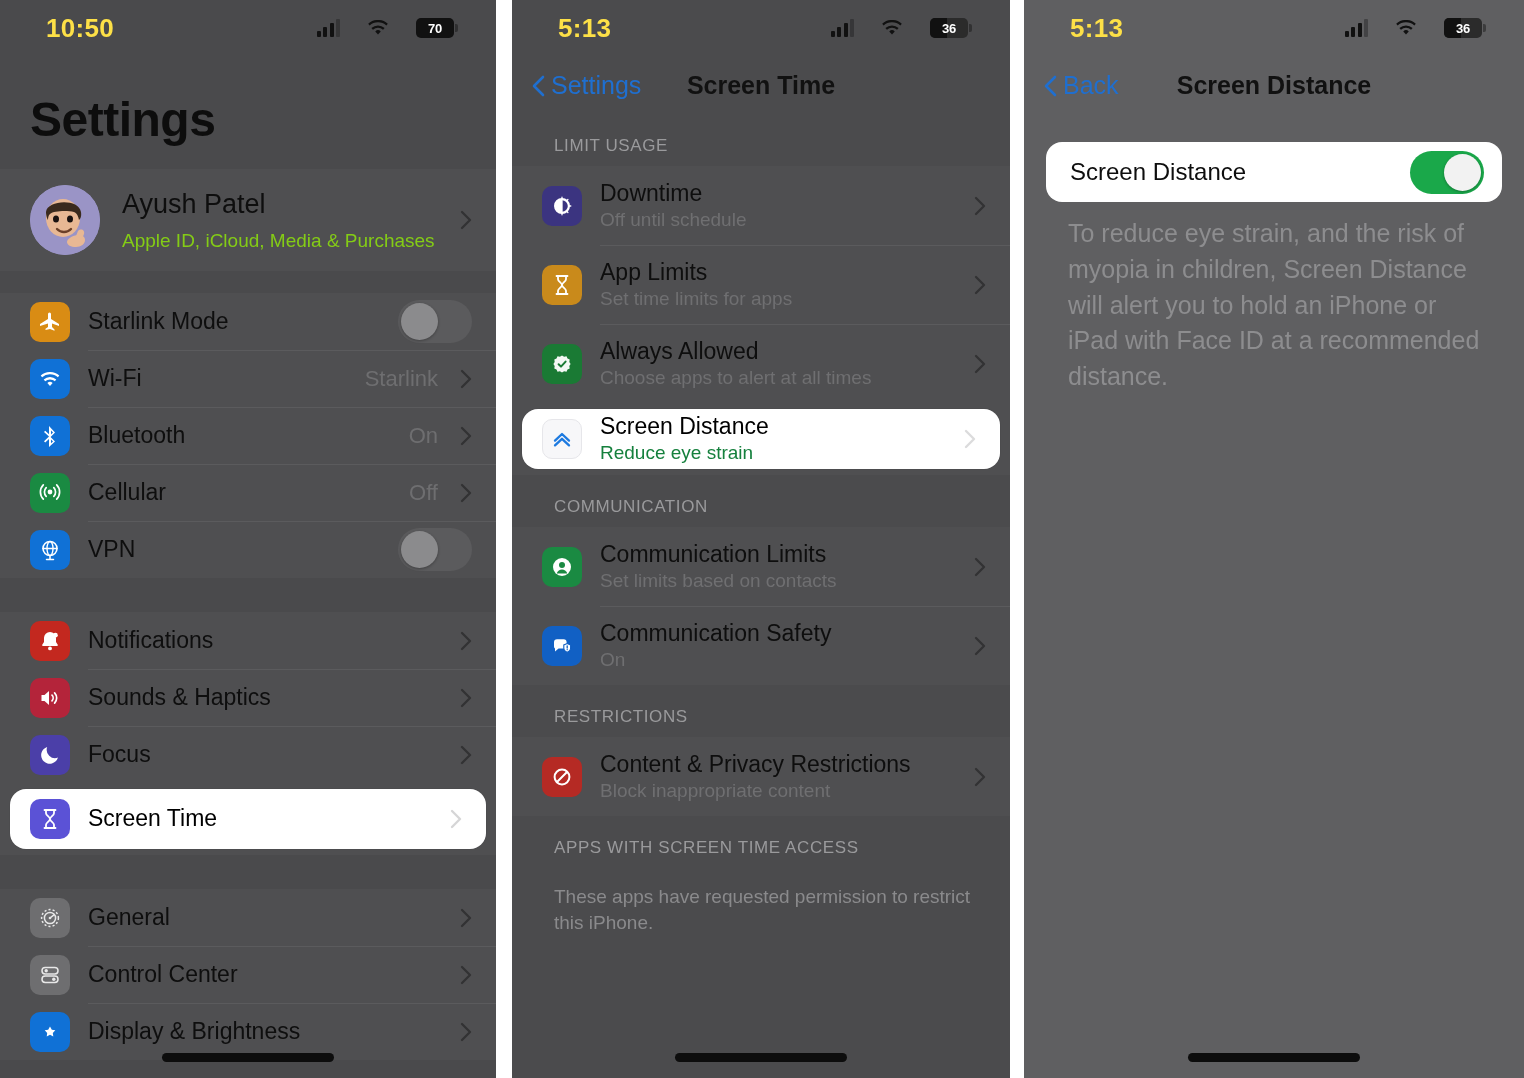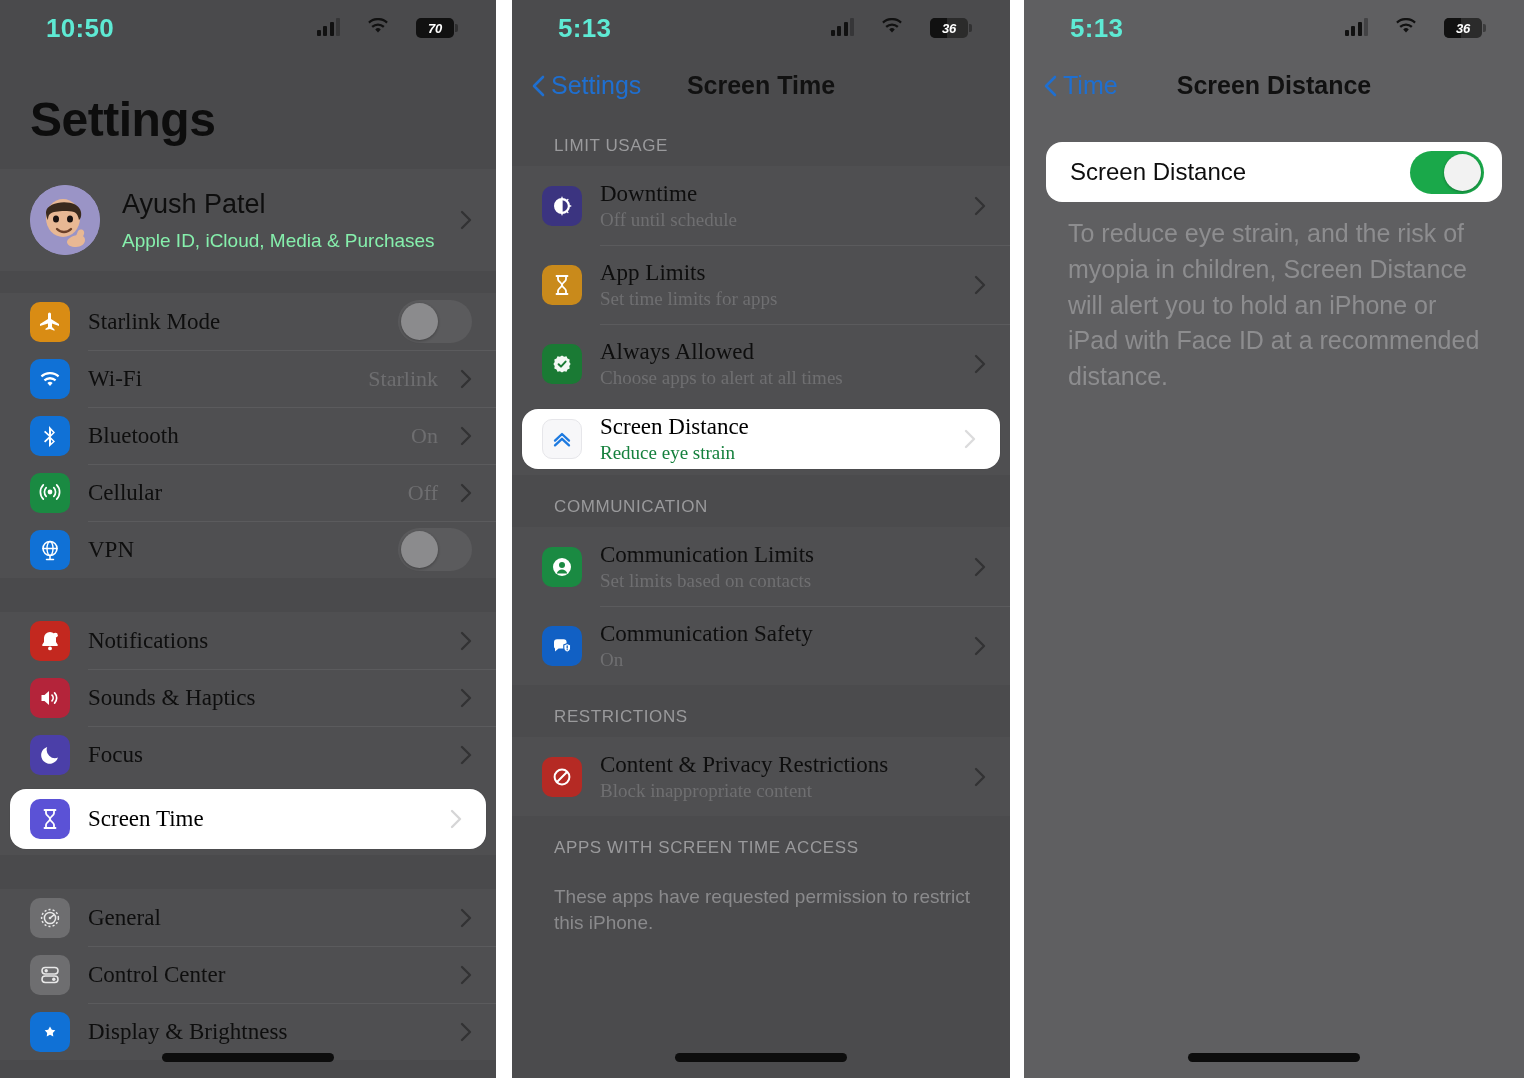--- a/index.html
+++ b/index.html
@@ -18,22 +18,22 @@
   #panel2 { width:498px; background:#4b4b4d; }
   .gap2  { width:14px; background:#ffffff; height:1078px; }
   #panel3 { width:500px; background:#5f5f61; }
 
   
   .statusbar {
     position:relative; height:56px;
     display:flex; align-items:center; justify-content:space-between;
     padding:0 42px 0 46px;
   }
-  .sb-time { font-size:26px; font-weight:700; color:#5eead4; letter-spacing:.3px; }
-  .sb-right { display:flex; align-items:flex-start; gap:27px;font-style:italic; }
+  .sb-time { font-size:26px; font-weight:700; color:#fde047; letter-spacing:.3px; }
+  .sb-right { display:flex; align-items:center; gap:27px; }
   .bars { display:flex; align-items:flex-end; gap:2.5px; height:18px; }
   .bars i { display:block; width:4px; background:#111; border-radius:1px; }
   .bars i:nth-child(1){ height:6px; }
   .bars i:nth-child(2){ height:10px; }
   .bars i:nth-child(3){ height:14px; }
   .bars i:nth-child(4){ height:18px; opacity:.35; }
   .wifi { width:22px; height:17px; position:relative; }
   .wifi svg { display:block; }
   .batt {
     position:relative; width:38px; height:20px; border-radius:5px;
@@ -68,21 +68,21 @@
   .big-title { font-size:48px; font-weight:800; color:#0d0d0d; padding:36px 30px 22px 30px; letter-spacing:-.5px; }
 
   
   .group { background:#4f4f51; margin:0 0 0 0; }
   .sec-header {
     font-size:17px; color:#9a9a9c; letter-spacing:.6px;
     padding:22px 0 10px 42px; text-transform:uppercase;
   }
   .row {
     display:flex; align-items:center; gap:18px;
-    padding:0 24px 0 30px; min-height:57px; position:relative;font-family:Liberation Serif, serif;
+    padding:0 24px 0 30px; min-height:57px; position:relative;
   }
   .row + .row::before {
     content:""; position:absolute; left:88px; right:0; top:0; height:1px; background:rgba(255,255,255,.07);
   }
   .row.two { min-height:79px; }
   .icon {
     width:40px; height:40px; border-radius:10px; flex:0 0 40px;
     display:flex; align-items:center; justify-content:center; color:#fff;
   }
   .icon svg { display:block; }
@@ -121,21 +121,21 @@
   .toggle.on.dim .knob { background:#c9c9c9; }
 
   
   .acct { display:flex; align-items:center; gap:22px; padding:16px 24px 16px 30px; background:#4f4f51; min-height:96px; }
   .avatar {
     width:70px; height:70px; border-radius:50%; flex:0 0 70px; background:#9a94c6;
     display:flex; align-items:center; justify-content:center; font-size:42px; line-height:1;
     overflow:hidden;
   }
   .acct-name { font-size:27px; color:#0e0e0e; line-height:1.2; }
-  .acct-sub { font-size:19px; color:#86efac; margin-top:7px; }
+  .acct-sub { font-size:19px; color:#84cc16; margin-top:7px; }
 
   .spacer-sm { height:22px; }
   .spacer-md { height:34px; }
 
   
   .footnote { font-size:19px; color:#8a8a8c; line-height:1.38; padding:16px 24px 0 42px; }
 
   
   .p3-card {
     background:#fff; border-radius:16px; margin:28px 22px 0 22px;
@@ -605,21 +605,21 @@
       </div>
     </div>
 
     <div class="navbar">
       <div class="nav-back">
         <span class="chev-left">
           <svg viewBox="0 0 13 22" width="13" height="22">
               <path d="M11 2L2 11l9 9" stroke="#1f6fd0" stroke-width="2.6" fill="none" stroke-linecap="round" stroke-linejoin="round"></path>
             </svg>
         </span>
-        <span>Time</span>
+        <span>Back</span>
       </div>
       <div class="nav-title">Screen Distance</div>
     </div>
 
     <div class="p3-card">
       <div class="row-text">
         <div class="row-title">Screen Distance</div>
       </div>
       <span class="toggle on">
           <span class="knob"></span>

